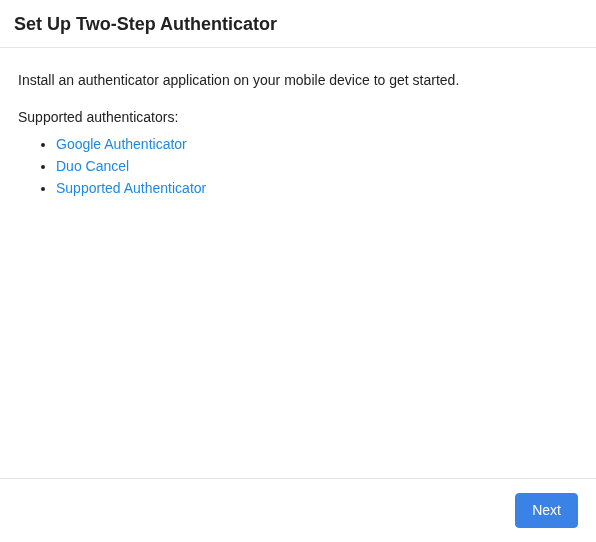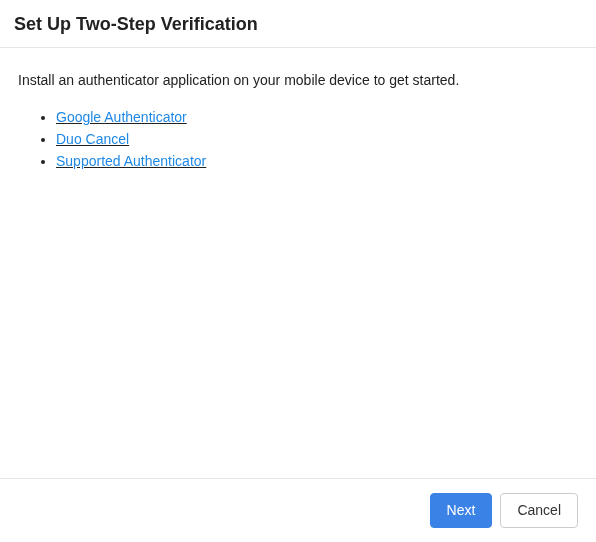--- a/index.html
+++ b/index.html
@@ -34,21 +34,20 @@
     .intro-text {
       margin-bottom: 16px;
     }
     .supported-label {
       margin-bottom: 6px;
     }
     .auth-list {
       list-style: disc;
       padding-left: 38px;
       margin-bottom: 12px;
-      text-decoration: underline;
     }
     .auth-list li {
       margin: 1px 0;
     }
     .auth-link {
       color: #1e88e5;
       text-decoration: none;
       cursor: pointer;
     }
     .next-instruction {
@@ -80,34 +79,34 @@
     .btn-secondary {
       background: #fff;
       color: #333;
       border: 1px solid #ccc;
     }
   </style>
 </head>
 <body>
 
 <div class="dialog-header">
-  <h1 class="dialog-title">Set Up Two-Step Verification</h1>
+  <h1 class="dialog-title">Set Up Two-Step Authenticator</h1>
 </div>
 
 <div class="dialog-body">
   <p class="intro-text">Install an authenticator application on your mobile device to get started.</p>
+  <p class="supported-label">Supported authenticators:</p>
   <ul class="auth-list">
     <li>
       <a class="auth-link">Google Authenticator</a>
     </li>
     <li>
       <a class="auth-link">Duo Cancel</a>
     </li>
     <li>
       <a class="auth-link">Supported Authenticator</a>
     </li>
   </ul>
 </div>
 
 <div class="dialog-footer">
   <button class="btn btn-primary">Next</button>
-  <button class="btn btn-secondary">Cancel</button>
 </div>
 
 </body></html>

